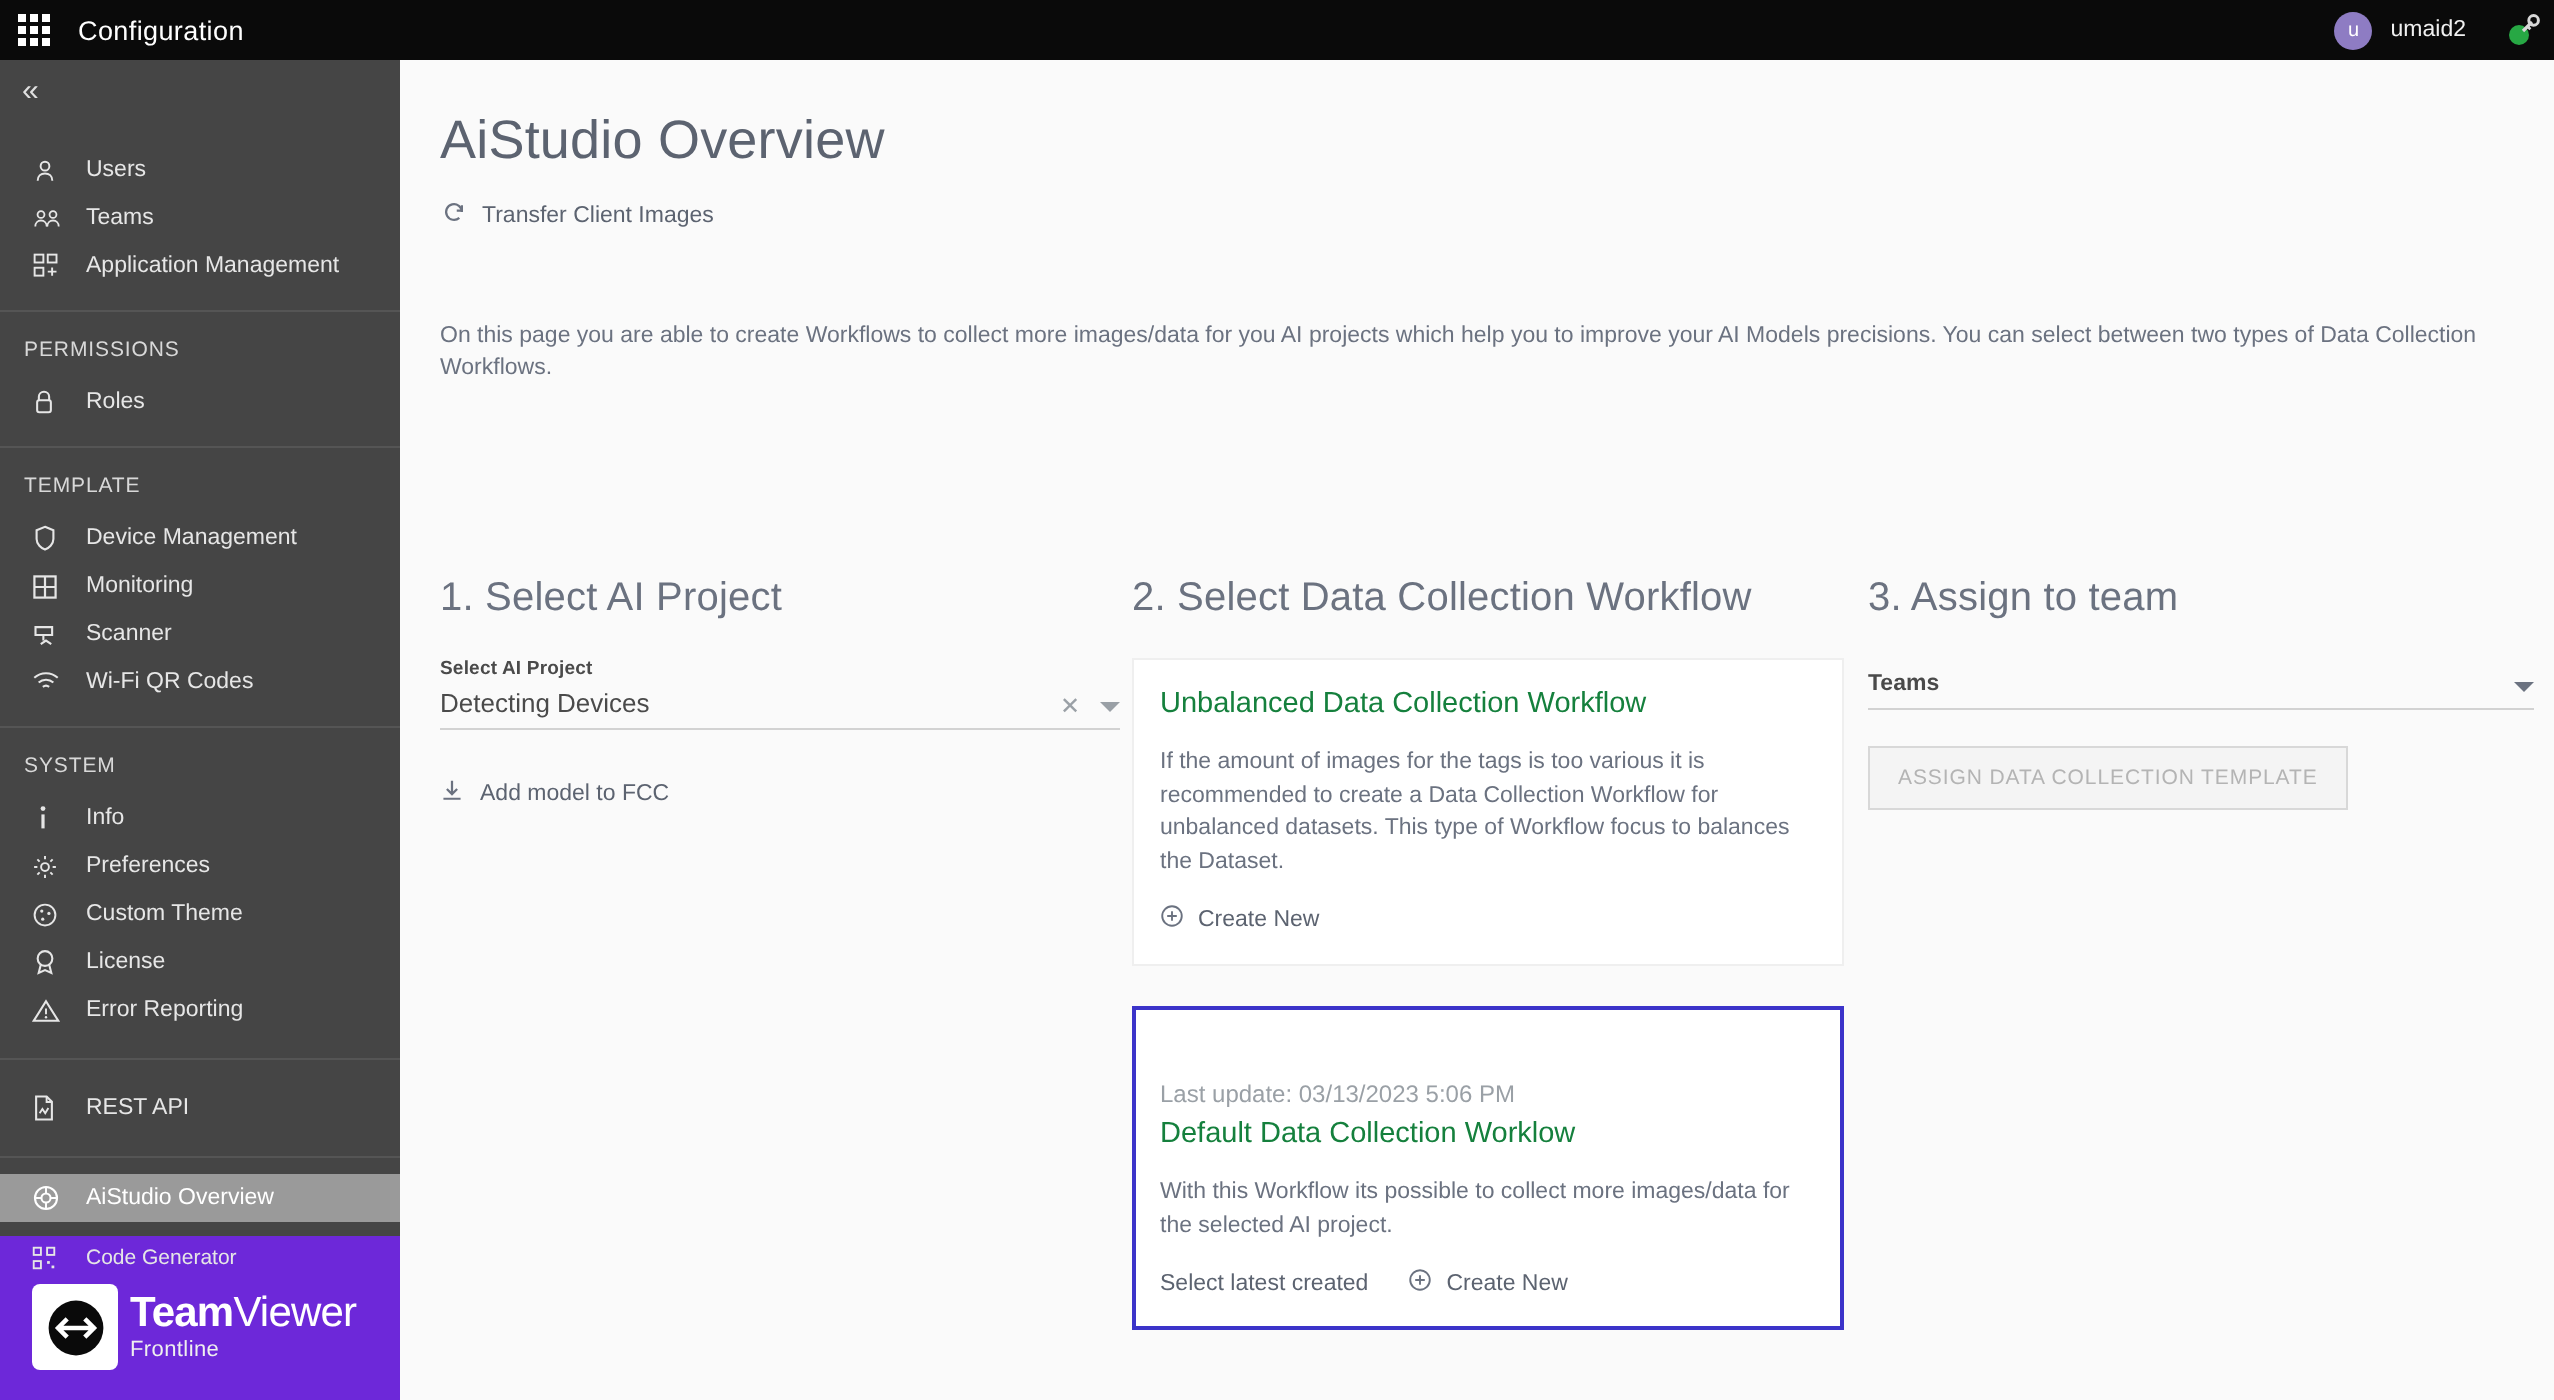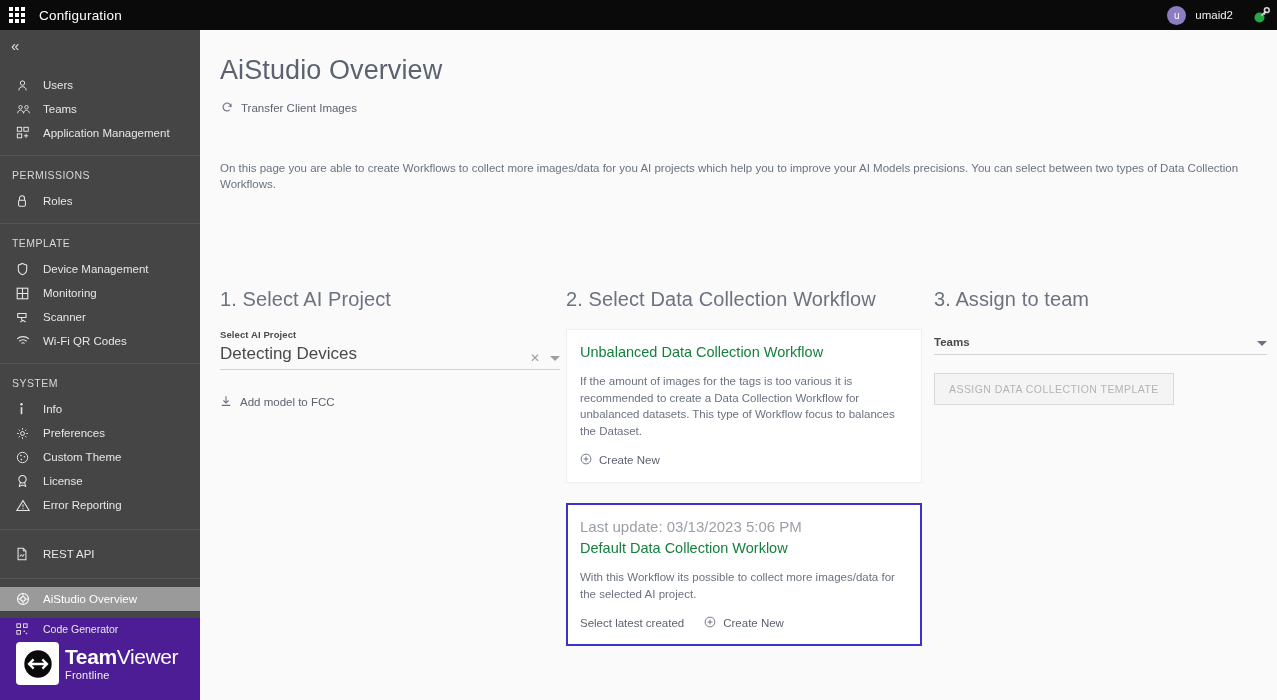--- a/index.html
+++ b/index.html
@@ -56,21 +56,21 @@
     font-size: 10.5px; color: #d8d8d8; letter-spacing: .45px;
     padding-left: 12px; height: 17px; display: flex; align-items: center;
   }
   .divider { height: 1px; background: #555555; margin: 0; }
   .sp-8 { height: 8px; }
   .sp-10 { height: 10px; }
   .sp-12 { height: 12px; }
   .sp-6 { height: 6px; }
 
   
-  .logo-block { position: absolute; left: 0; bottom: 0; width: 200px; height: 82px; background: #4c1d95; }
+  .logo-block { position: absolute; left: 0; bottom: 0; width: 200px; height: 82px; background: #6d28d9; }
   .codegen-row { display: flex; align-items: center; padding-left: 16px; height: 22px; font-size: 10.5px; color: #e6e6e6; cursor: pointer; }
   .tv-logo { display: flex; align-items: center; padding-left: 16px; margin-top: 2px; }
   .tv-mark {
     width: 43px; height: 43px; background: #ffffff; border-radius: 4px;
     display: flex; align-items: center; justify-content: center; flex: 0 0 43px;
   }
   .tv-text { margin-left: 6px; line-height: 1; }
   .tv-name { font-size: 21px; color: #ffffff; letter-spacing: -0.4px; }
   .tv-name b { font-weight: bold; }
   .tv-name span.light { font-weight: normal; }
@@ -100,37 +100,37 @@
     font-size: 20px; color: #6b7280; font-weight: normal; letter-spacing: .1px;
     margin-bottom: 18px;
   }
   .col1 { left: 20px; width: 340px; }
   .col2 { left: 366px; width: 356px; }
   .col3 { left: 734px; width: 333px; }
 
   
   .field { position: relative; border-bottom: 1px solid #d2d2d2; padding-bottom: 5px; }
   .field-label { font-size: 9.5px; color: #4a4a4a; font-weight: bold; letter-spacing: .1px; }
-  .field-value { font-size: 17px; color: #4a4a4a; margin-top: 4px; }
+  .field-value { font-size: 13px; color: #4a4a4a; margin-top: 4px; }
   .field-actions { position: absolute; right: 0; bottom: 5px; display: flex; align-items: center; gap: 10px; }
   .x-btn { font-size: 12px; color: #9aa0a6; cursor: pointer; line-height: 1; }
   .caret { width: 0; height: 0; border-left: 5px solid transparent; border-right: 5px solid transparent;
            border-top: 5px solid #9aa0a6; cursor: pointer; }
   .add-model {
     display: flex; align-items: center; margin-top: 23px; cursor: pointer;
   }
   .add-model .lbl { font-size: 11.5px; color: #5c6370; margin-left: 8px; }
 
   
   .card {
     background: #ffffff; padding: 14px 13px 13px 13px;
     border: 1px solid #efefef;
   }
   .card.selected { border: 2px solid #3b33c9; padding: 13px 12px 12px 12px; }
-  .card-meta { font-size: 15px; color: #9aa0a6; margin-bottom: 5px; }
+  .card-meta { font-size: 12px; color: #9aa0a6; margin-bottom: 5px; margin-top: 22px; }
   .card-title { font-size: 14.5px; color: #15803d; font-weight: normal; }
   .card-body { font-size: 11.5px; color: #6b7280; line-height: 16.5px; margin-top: 13px; }
   .card-actions { display: flex; align-items: center; margin-top: 12px; gap: 20px; }
   .link-btn { display: flex; align-items: center; cursor: pointer; text-align: center; }
   .link-btn .lbl { font-size: 11.5px; color: #5c6370; margin-left: 7px; }
   .link-btn.plain .lbl { margin-left: 0; }
   .card-gap { height: 20px; }
 
   
   .teams-field { position: relative; border-bottom: 1px solid #d2d2d2; padding-bottom: 6px; margin-top: 25px; }

